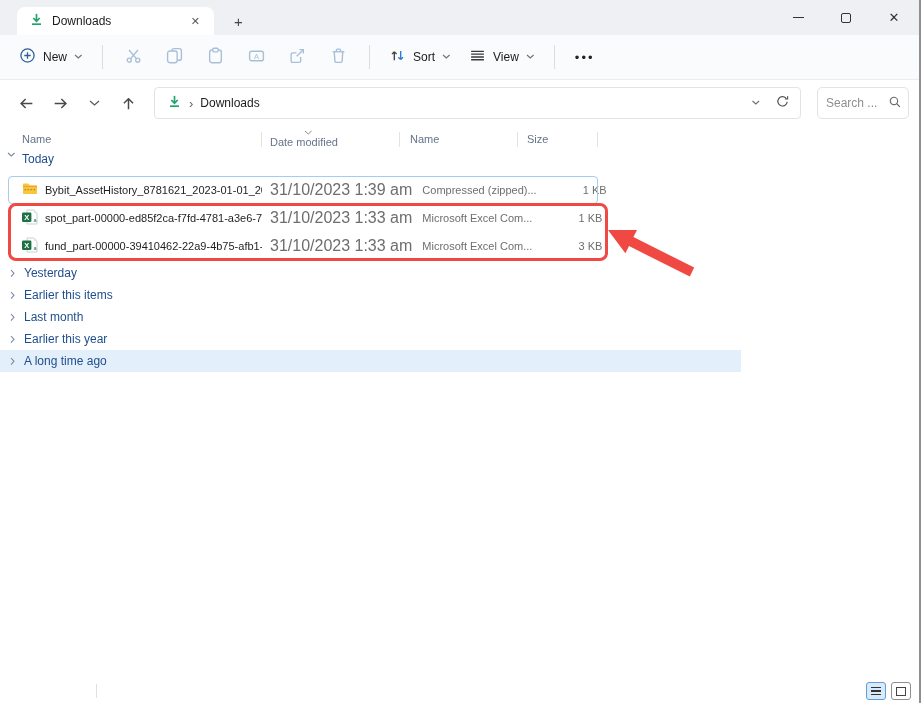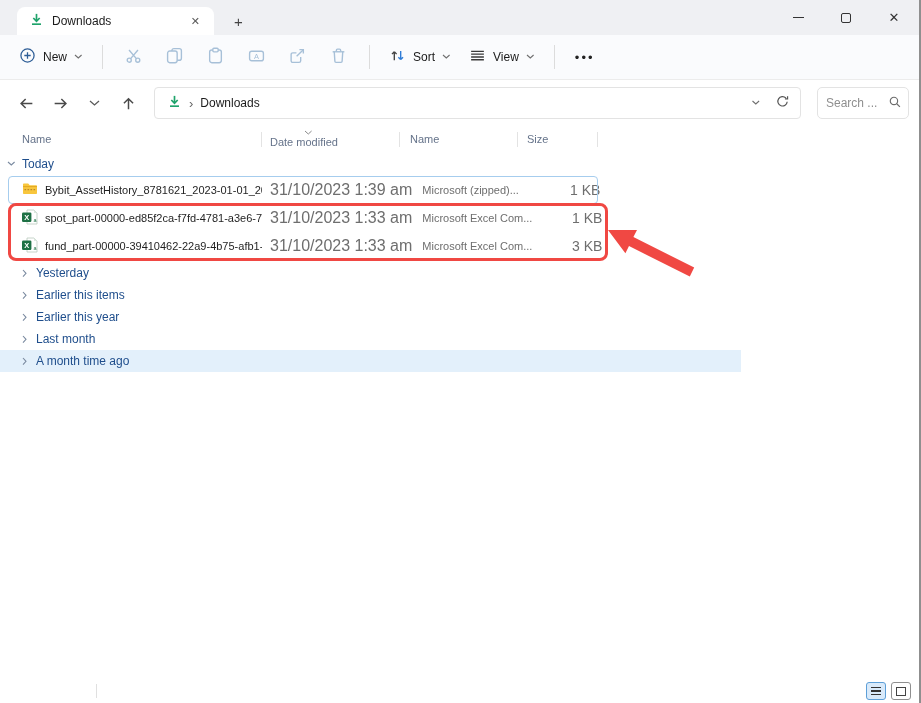--- a/index.html
+++ b/index.html
@@ -50,33 +50,33 @@
   .content { position:relative; height:553px; background:#fff; }
   .hdr-row { display:flex; height:26px; align-items:center; margin-left:8px; width:590px; }
   .hdr-cell { position:relative; height:100%; display:flex; align-items:center; color:#65738a; font-size:11px; }
   .hdr-cell::after { content:""; position:absolute; right:0; top:6px; height:15px; width:1px; background:#e3e3e3; }
   .hc-name { flex:0 0 254px; padding-left:14px; }
   .hc-date { flex:0 0 138px; padding-left:8px; flex-direction:column; align-items:flex-start; justify-content:center; }
   .hc-date .sort-chev { margin-left:34px; height:6px; display:flex; }
   .hc-type { flex:0 0 118px; padding-left:10px; }
   .hc-size { flex:0 0 80px; padding-left:9px; }
 
-  .group-row { display:flex; align-items:center; gap:6px; height:24px; padding-left:6px; color:#1f4e8c; }
+  .group-row { display:flex; align-items:flex-start; gap:6px; height:24px; padding-left:6px; color:#1f4e8c; }
   .group-chev { display:inline-flex; width:10px; justify-content:center; }
 
   .file-row { display:flex; align-items:center; height:28px; margin-left:8px; width:590px; border-radius:4px; }
   .file-row.sel-outline { outline:1px solid #a6cdee; outline-offset:-1px; }
   .fc-name { flex:0 0 254px; display:flex; align-items:center; gap:7px; padding-left:14px; overflow:hidden; }
   .fc-name .fname { font-size:11px; color:#1f1f1f; white-space:nowrap; overflow:hidden; }
   .fc-date { flex:0 0 138px; padding-left:8px; color:#6e6e6e; font-size:16px; white-space:nowrap; }
   .fc-type { flex:0 0 118px; padding-left:10px; color:#6e6e6e; font-size:11px; white-space:nowrap; }
-  .fc-size { flex:0 0 72px; text-align:right; padding-right:2px; color:#6e6e6e; font-size:14px; }
+  .fc-size { flex:0 0 72px; text-align:right; padding-right:2px; color:#6e6e6e; font-size:11px; }
 
   .collapsed-groups { margin-top:2px; }
-  .cgroup-row { display:flex; align-items:center; gap:6px; height:22px; padding-left:20px;
+  .cgroup-row { display:flex; align-items:center; gap:6px; height:22px; padding-left:8px;
                 color:#1f4e8c; width:741px; }
   .cgroup-row.highlight { background:#e3f0fb; }
 
   
   .anno-rect { position:absolute; left:8px; top:203px; width:600px; height:58px;
                border:3px solid #f04843; border-radius:8px; pointer-events:none; }
   .anno-arrow { position:absolute; left:600px; top:224px; pointer-events:none; }
 
   
   .statusbar { position:absolute; left:0; bottom:0; width:919px; height:24px; background:#fff;
@@ -315,21 +315,21 @@
         <span>
           <svg width="16" height="14" viewBox="0 0 16 14">
               <path d="M1 2.6c0-.6.4-1 1-1h4.2l1.5 1.6H14c.6 0 1 .4 1 1V11c0 .6-.4 1-1 1H2c-.6 0-1-.4-1-1z" fill="#f8c63d"></path>
               <path d="M1 4.6h14" stroke="#e2a722" stroke-width="1"></path>
               <path d="M2.5 7.6h11" stroke="#b9882a" stroke-width="1.4" stroke-dasharray="1.6 1.4"></path>
             </svg>
         </span>
         <span class="fname">Bybit_AssetHistory_8781621_2023-01-01_2023-...</span>
       </div>
       <div class="fc-date">31/10/2023 1:39 am</div>
-      <div class="fc-type">Microsoft (zipped)...</div>
+      <div class="fc-type">Compressed (zipped)...</div>
       <div class="fc-size">1 KB</div>
     </div>
 
     <div class="file-row">
       <div class="fc-name">
         <span>
           <svg width="16" height="16" viewBox="0 0 16 16">
               <path d="M5 1h7l3 3v11H5z" fill="#fff" stroke="#b9c9bd" stroke-width="0.8"></path>
               <path d="M12 1l3 3h-3z" fill="#dce9df"></path>
               <text x="11.5" y="12.6" font-size="5.5" fill="#1e7145" font-family="Liberation Sans">a</text>
@@ -378,37 +378,37 @@
             </svg>
           </span>
         <span>Earlier this items</span>
       </div>
       <div class="cgroup-row">
         <span class="group-chev">
             <svg width="6" height="9" viewBox="0 0 6 9">
               <path d="M1 1l3 3.3L1 7.6" fill="none" stroke="#7a8aa0" stroke-width="1.1"></path>
             </svg>
           </span>
-        <span>Earlier this year</span>
+        <span>Last month</span>
       </div>
       <div class="cgroup-row">
         <span class="group-chev">
             <svg width="6" height="9" viewBox="0 0 6 9">
               <path d="M1 1l3 3.3L1 7.6" fill="none" stroke="#7a8aa0" stroke-width="1.1"></path>
             </svg>
           </span>
-        <span>Last month</span>
+        <span>Earlier this year</span>
       </div>
       <div class="cgroup-row highlight">
         <span class="group-chev">
             <svg width="6" height="9" viewBox="0 0 6 9">
               <path d="M1 1l3 3.3L1 7.6" fill="none" stroke="#7a8aa0" stroke-width="1.1"></path>
             </svg>
           </span>
-        <span>A month time ago</span>
+        <span>A long time ago</span>
       </div>
     </div>
   </div>
 
   <div class="anno-rect"></div>
   <svg class="anno-arrow" width="100" height="58" viewBox="0 0 100 58">
     <polygon points="8,6 37,6 33.4,13.1 94.2,43.5 89.8,52.5 29,22.1 25.4,29.2" fill="#f04843"></polygon>
   </svg>
 
   <div class="statusbar">

